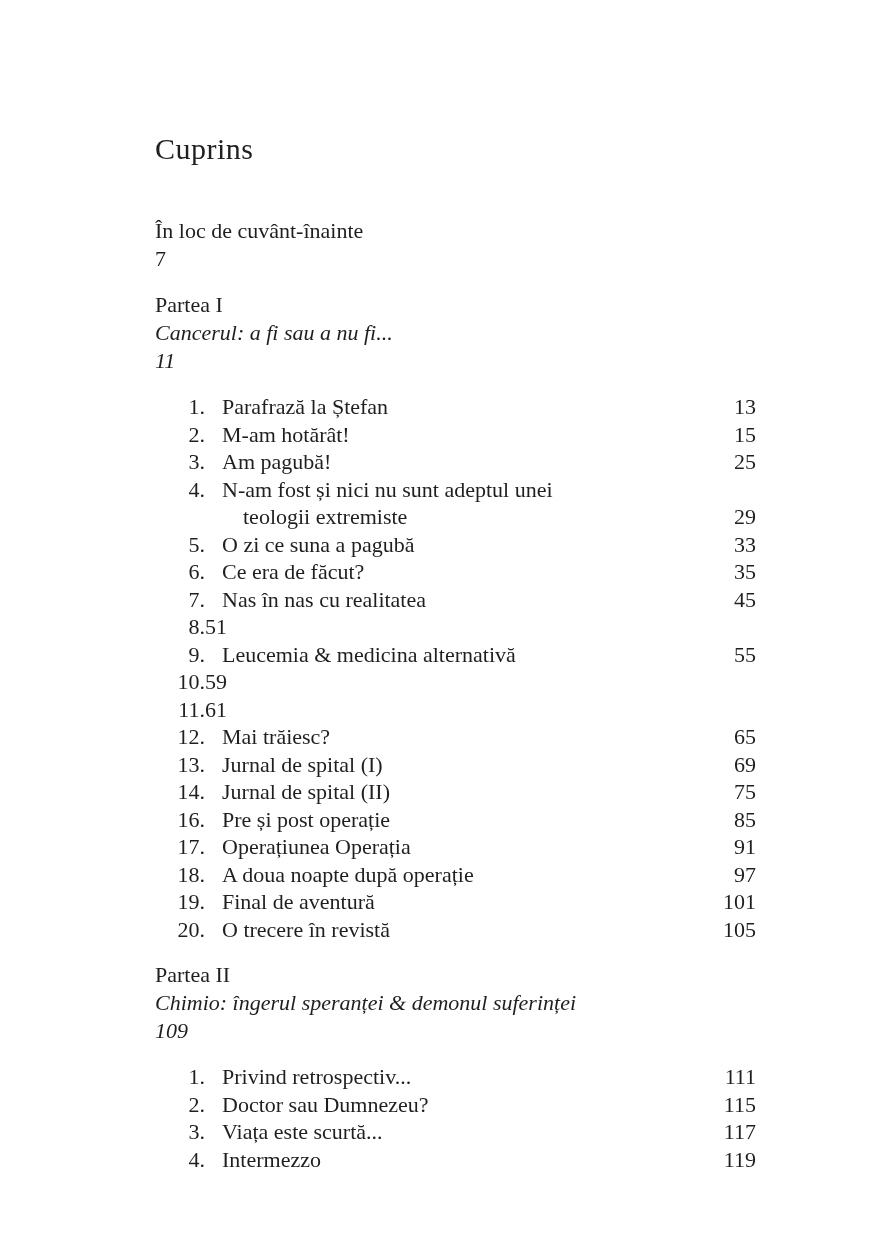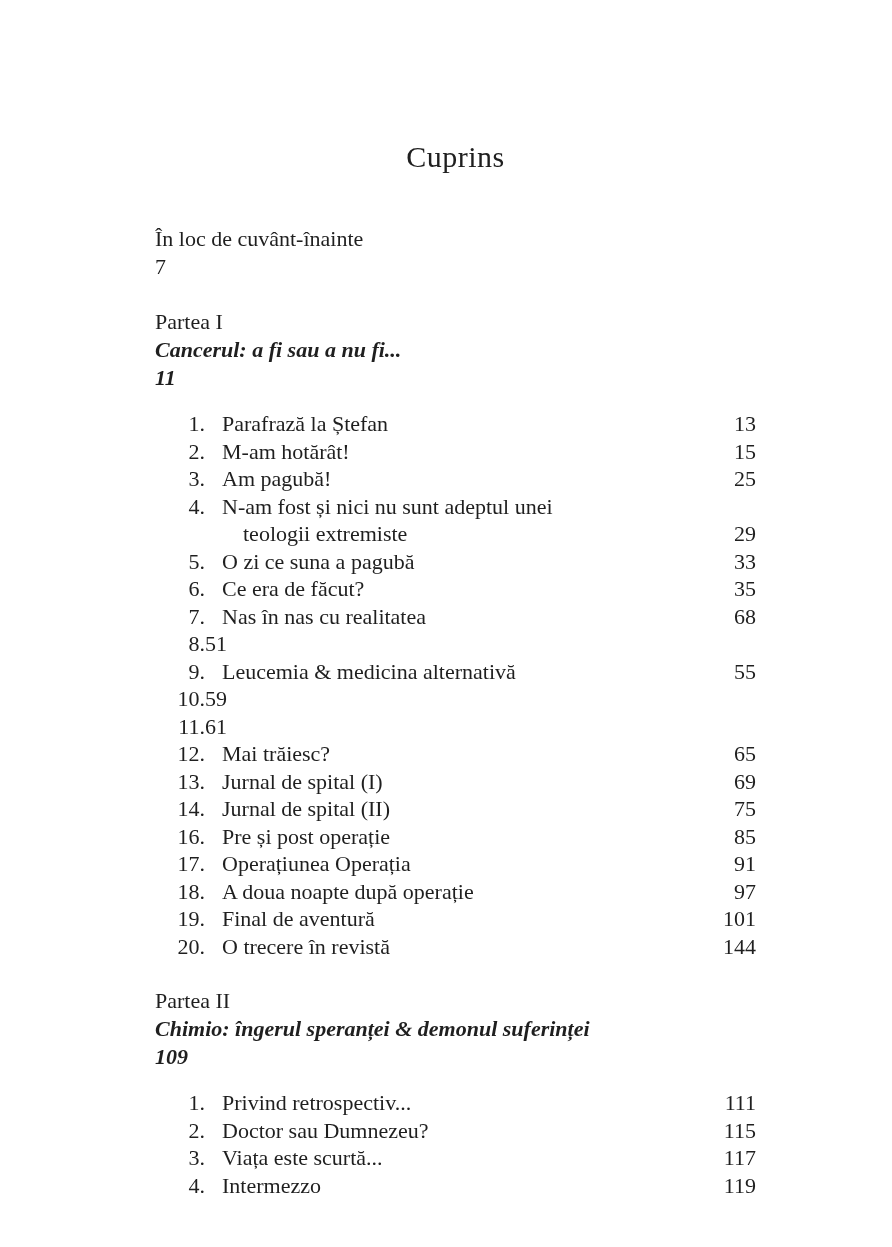--- a/index.html
+++ b/index.html
@@ -8,46 +8,46 @@
     width: 892px;
     height: 1247px;
     background: var(--bg, #ffffff);
     color: var(--ink, #1f1f1f);
     font-family: "Liberation Serif", "DejaVu Serif", serif;
     box-sizing: border-box;
     padding: 0 136px 0 155px;
     overflow: hidden;
   }
   .title {
-    margin: 8px;
+    margin: 0;
     padding-top: 133px;
-    text-align: center;
+    text-align: left;
     font-size: 30px;
     font-weight: 400;
     line-height: 32px;
     letter-spacing: 0.5px;
   }
   .row {
     display: flex;
     justify-content: space-between;
     align-items: baseline;
     flex-direction: column;
   }
   .front-row {
     margin-top: 52px;
     font-size: 22px;
     line-height: 28px;
   }
   .part-heading {
-    margin-top: 27px;
+    margin-top: 18px;
     font-size: 22px;
     line-height: 28px;
   }
   .part-label { font-size: 22px; line-height: 28px; }
-  .part-subtitle-row { font-style: italic; font-weight: 700; }
+  .part-subtitle-row { font-style: italic; font-weight: 400; }
   .items {
     list-style: none;
     margin: 18px 0 0 0;
     padding: 0;
     font-size: 22px;
     line-height: 27.5px;
   }
   .item { display: flex; align-items: flex-end; }
   .num {
     flex: none;
@@ -132,21 +132,21 @@
               <span class="tl">Ce era de făcut?</span>
             </span>
     <span class="entry-page">35</span>
   </li>
 
   <li class="item">
     <span class="num">7.</span>
     <span class="item-body">
               <span class="tl">Nas în nas cu realitatea</span>
             </span>
-    <span class="entry-page">68</span>
+    <span class="entry-page">45</span>
   </li>
 
   <li class="item">
     <span class="num">8.</span>
     <span class="entry-page">51</span>
   </li>
 
   <li class="item">
     <span class="num">9.</span>
     <span class="item-body">
@@ -220,21 +220,21 @@
               <span class="tl">Final de aventură</span>
             </span>
     <span class="entry-page">101</span>
   </li>
 
   <li class="item">
     <span class="num">20.</span>
     <span class="item-body">
               <span class="tl">O trecere în revistă</span>
             </span>
-    <span class="entry-page">144</span>
+    <span class="entry-page">105</span>
   </li>
 </ol>
   </section>
 
   <section class="part">
     <div class="part-heading">
       <div class="part-label">Partea II</div>
       <div class="row part-subtitle-row">
         <span>Chimio: îngerul speranței &amp; demonul suferinței</span>
         <span class="entry-page">109</span>

